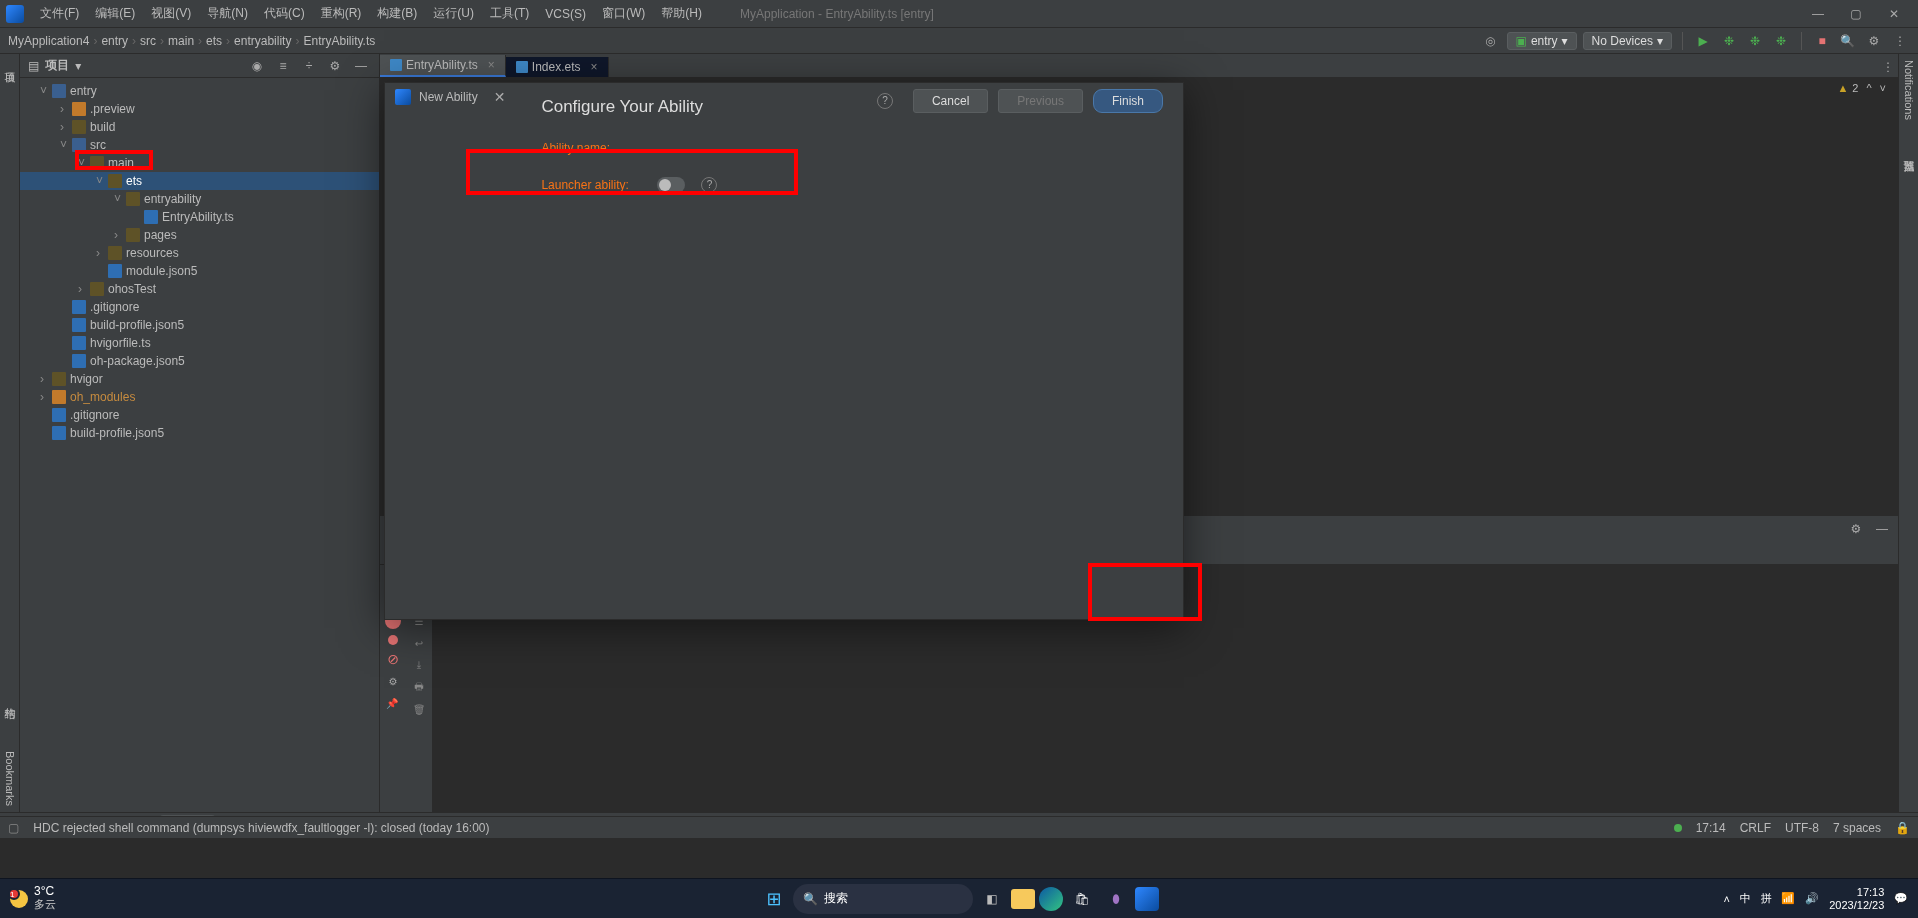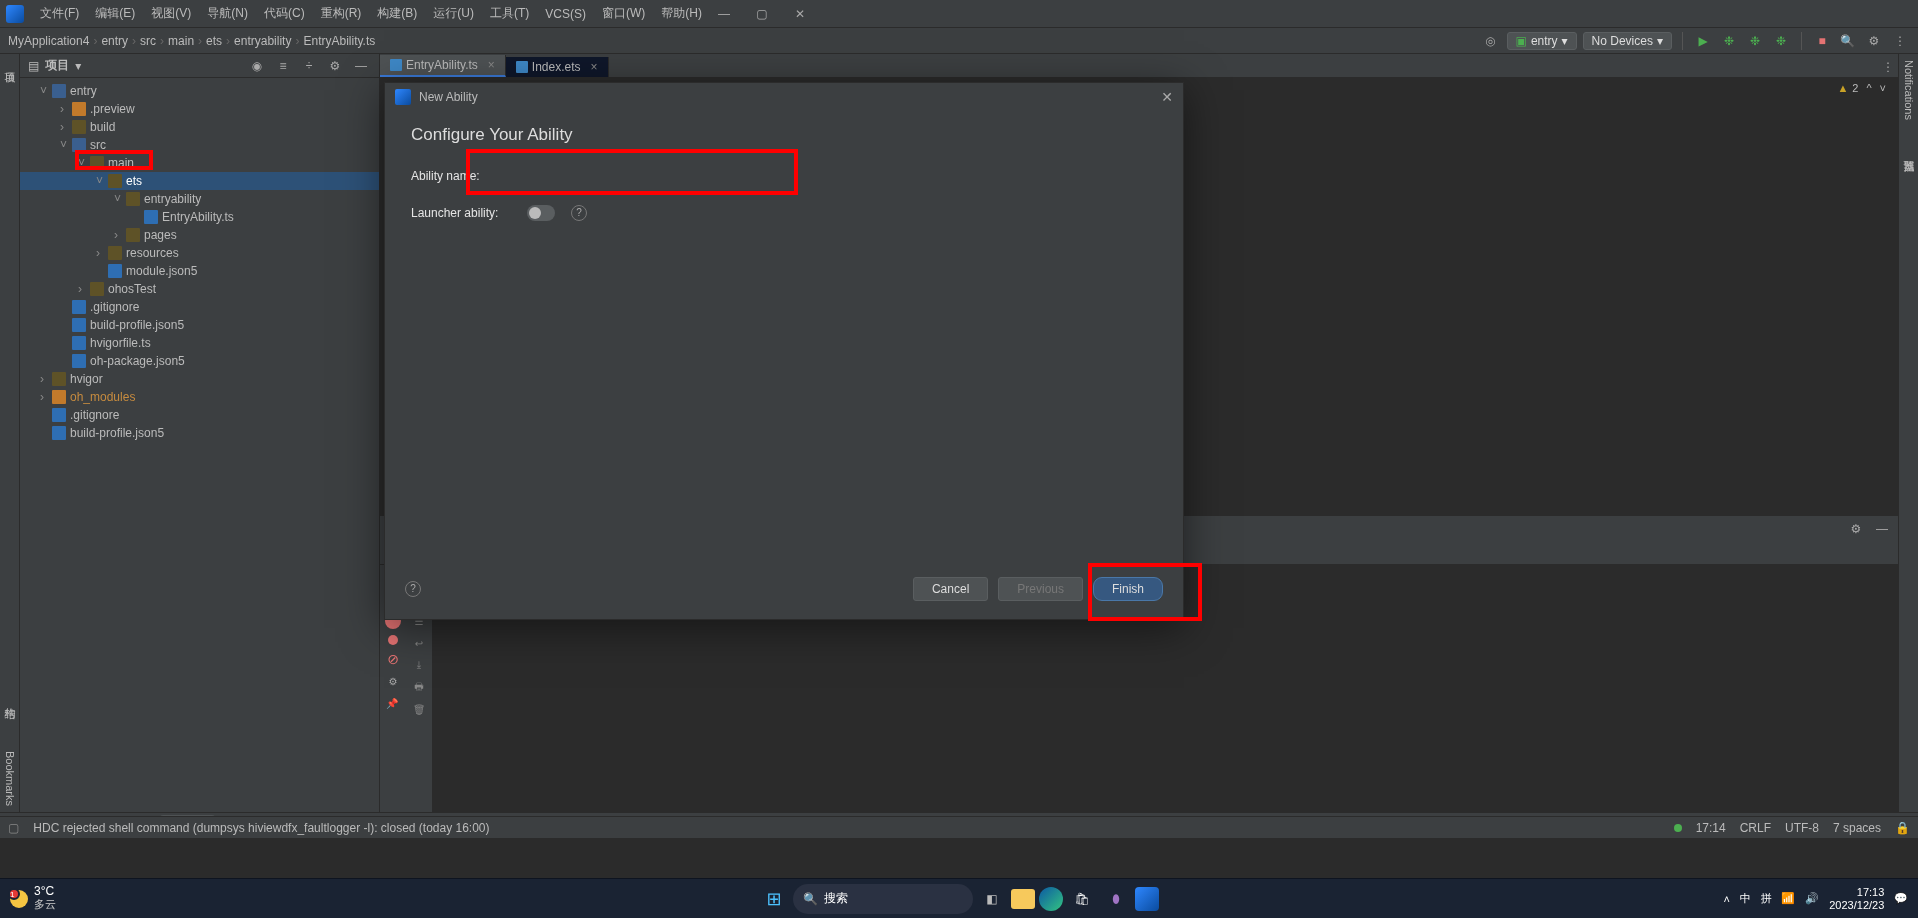--- a/index.html
+++ b/index.html
@@ -103,29 +103,29 @@
 .wt-weather-ic { width:18px; height:18px; background:#f5c542; border-radius:9px; position:relative; }
 .wt-weather-badge { position:absolute; top:-2px; left:-2px; width:12px; height:12px; background:#e53935; border-radius:6px; border:2px solid #1a2333; font-size:8px; color:#fff; }
 .wt-center { position:absolute; left:50%; transform:translateX(-50%); display:flex; align-items:center; gap:4px; }
 .wt-app { width:30px; height:30px; border-radius:4px; display:flex; align-items:center; justify-content:center; cursor:pointer; }
 .wt-search { width:180px; height:30px; background:#2a3142; border-radius:15px; display:flex; align-items:center; padding:0 10px; color:#fff; gap:6px; }
 .wt-right { margin-left:auto; display:flex; align-items:center; gap:10px; color:#fff; font-size:11px; }
 .wt-datetime { text-align:right; line-height:1.1; }
 
 
 .modal-overlay { position:absolute; inset:0; pointer-events:none; }
-.modal { position:absolute; left:384px; top:82px; width:800px; height:538px; background:#3c3f41; border:1px solid #2b2b2b; box-shadow:0 8px 40px rgba(0,0,0,.5); display:flex; flex-direction:column; pointer-events:auto; }
+.modal { position:absolute; left:384px; top:82px; width:800px; height:538px; background:#3c3f41; border:1px solid #2b2b2b; box-shadow:0 8px 40px rgba(0,0,0,.5); display:flex; flex-direction:row; pointer-events:auto; }
 .modal-title { height:28px; display:flex; align-items:center; padding:0 10px; gap:8px; }
 .modal-title .mlogo { width:16px; height:16px; background:linear-gradient(135deg,#2e87ff,#0a4b9e); border-radius:2px; }
 .modal-title .sp { flex:1; }
 .modal-title .close { cursor:pointer; color:#aaa; font-size:14px; }
 .modal-body { flex:1; padding:14px 26px; }
 .modal-body h2 { color:#ddd; font-weight:400; font-size:17px; margin-bottom:24px; }
 .frow { display:flex; align-items:center; margin-bottom:22px; gap:16px; }
-.frow label { width:100px; color:#e5e5e5; }
+.frow label { width:100px; color:#f97316; }
 .txt { flex:1; height:28px; background:#45494a; border:1px solid #4d6a9c; border-radius:3px; padding:0 10px; color:#ddd; outline:none; box-shadow:0 0 0 1px #3a7ad9; }
 .switch { width:28px; height:16px; background:#5a5e60; border-radius:8px; position:relative; cursor:pointer; }
 .switch::after { content:''; position:absolute; left:2px; top:2px; width:12px; height:12px; background:#bbb; border-radius:6px; }
 .help-ic { width:16px; height:16px; border:1px solid #777; border-radius:8px; text-align:center; line-height:14px; color:#aaa; font-size:10px; }
 .radio { width:14px; height:14px; border:1px solid #5a8dd6; border-radius:7px; display:inline-flex; align-items:center; justify-content:center; }
 .radio.on::after { content:''; width:8px; height:8px; background:#5a8dd6; border-radius:4px; }
 .modal-foot { height:48px; border-top:0; display:flex; align-items:center; padding:0 20px 12px; gap:10px; }
 .modal-foot .sp { flex:1; }
 .mbtn { padding:4px 18px; background:#4e5254; border:1px solid #5a5e60; border-radius:3px; color:#ddd; cursor:pointer; }
 .mbtn.primary { background:#365880; border-color:#4a78a9;border-radius:9px; }
@@ -154,20 +154,21 @@
     <span class="menu-item">视图(V)</span>
     <span class="menu-item">导航(N)</span>
     <span class="menu-item">代码(C)</span>
     <span class="menu-item">重构(R)</span>
     <span class="menu-item">构建(B)</span>
     <span class="menu-item">运行(U)</span>
     <span class="menu-item">工具(T)</span>
     <span class="menu-item">VCS(S)</span>
     <span class="menu-item">窗口(W)</span>
     <span class="menu-item">帮助(H)</span>
+    <span class="win-title">MyApplication - EntryAbility.ts [entry]</span>
     <div class="win-ctrl">
       <span>—</span>
       <span>▢</span>
       <span>✕</span>
     </div>
   </div>
 
   <div class="navbar">
     <span class="crumb">MyApplication4</span>
       <span class="sep">›</span>

